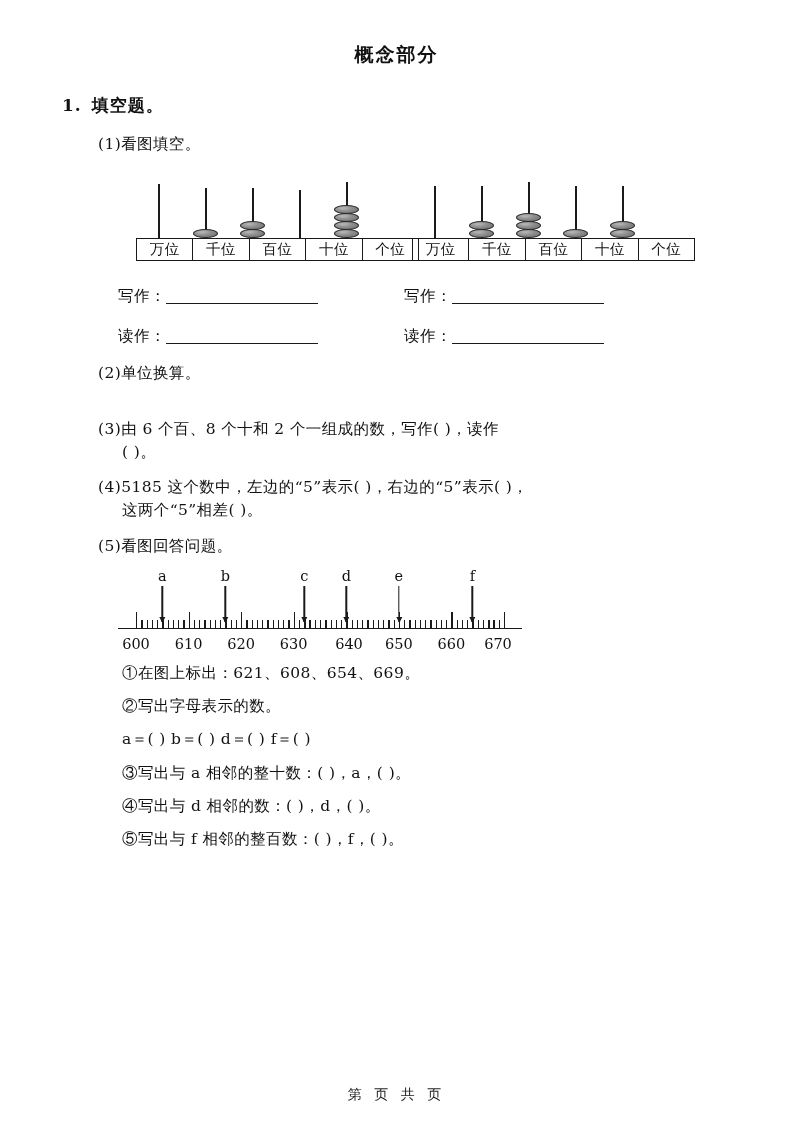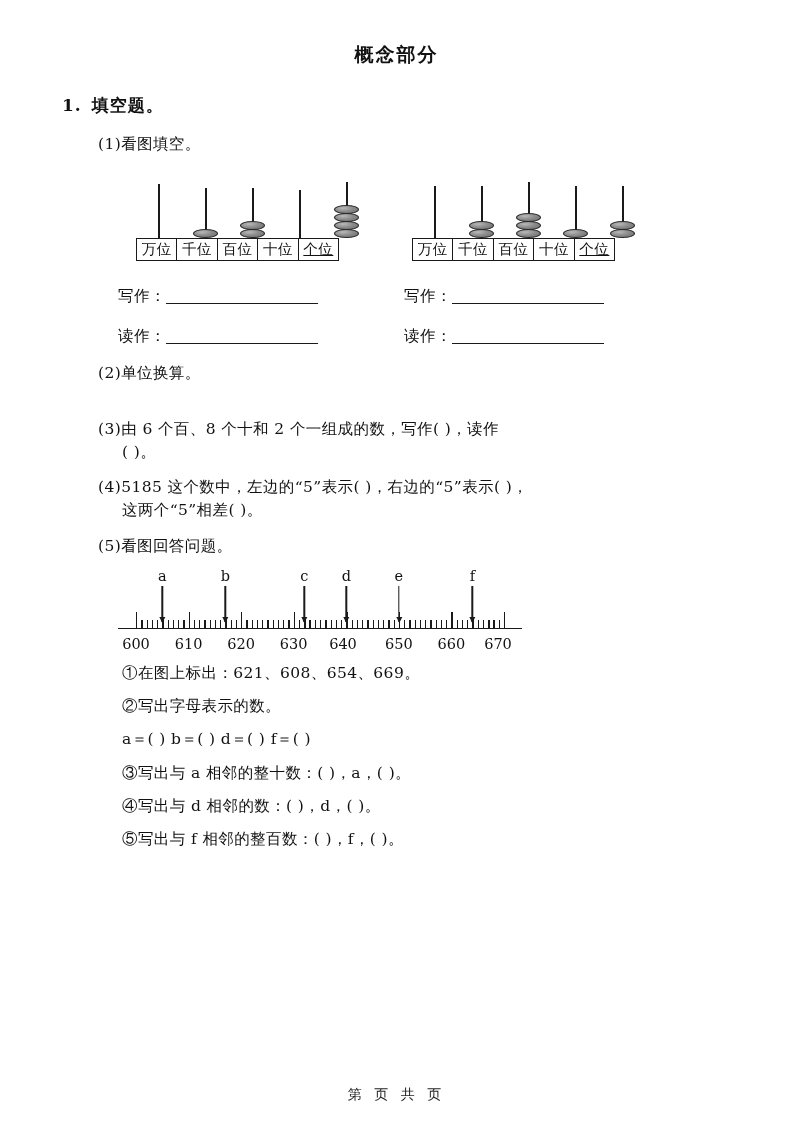--- a/index.html
+++ b/index.html
@@ -94,36 +94,36 @@
     position: absolute;
     width: 25px;
     height: 9px;
     border-radius: 50% / 50%;
     background: radial-gradient(ellipse at 35% 30%, #b9b9b9 0%, #8d8d8d 45%, #6b6b6b 100%);
     border: 1.1px solid #2b2b2b;
     box-sizing: border-box;
   }
   .place-row {
     display: flex;
-    width: 203px;
+    width: 283px;
     border: 1.3px solid #1a1a1a;
     box-sizing: border-box;
   }
   .place-cell {
     flex: 1 1 0;
     text-align: center;
     font-size: 14.5px;
     line-height: 21px;
     height: 21px;
     border-right: 1.3px solid #1a1a1a;
     box-sizing: border-box;
     letter-spacing: 0.5px;
     white-space: nowrap;
   }
-  .place-cell:last-child { border-right: none; text-decoration: underline; }
+  .place-cell:last-child { border-right: none; }
 
   
   .write-read {
     position: relative;
     margin-top: 8px;
     height: 80px;
   }
   .wr-item {
     position: absolute;
     font-size: 15.5px;
@@ -389,21 +389,21 @@
         <div class="nl-tick minor" style="left: 359.714px;"></div>
         <div class="nl-tick minor" style="left: 364.971px;"></div>
         <div class="nl-tick minor" style="left: 370.229px;"></div>
         <div class="nl-tick minor" style="left: 375.486px;"></div>
         <div class="nl-tick minor" style="left: 380.743px;"></div>
         <div class="nl-tick major" style="left: 386px;"></div>
         <div class="nl-num" style="left: 18px;">600</div>
         <div class="nl-num" style="left: 70.5714px;">610</div>
         <div class="nl-num" style="left: 123.143px;">620</div>
         <div class="nl-num" style="left: 175.714px;">630</div>
-        <div class="nl-num" style="left: 225px;">640</div>
+        <div class="nl-num" style="left: 231px;">640</div>
         <div class="nl-num" style="left: 280.857px;">650</div>
         <div class="nl-num" style="left: 333.429px;">660</div>
         <div class="nl-num" style="left: 380px;">670</div>
         <div class="nl-arrow" style="left: 44.2857px;"></div>
         <div class="nl-marker-label" style="left: 44.2857px;">a</div>
         <div class="nl-arrow" style="left: 107.371px;"></div>
         <div class="nl-marker-label" style="left: 107.371px;">b</div>
         <div class="nl-arrow" style="left: 186.229px;"></div>
         <div class="nl-marker-label" style="left: 186.229px;">c</div>
         <div class="nl-arrow" style="left: 228.286px;"></div>

